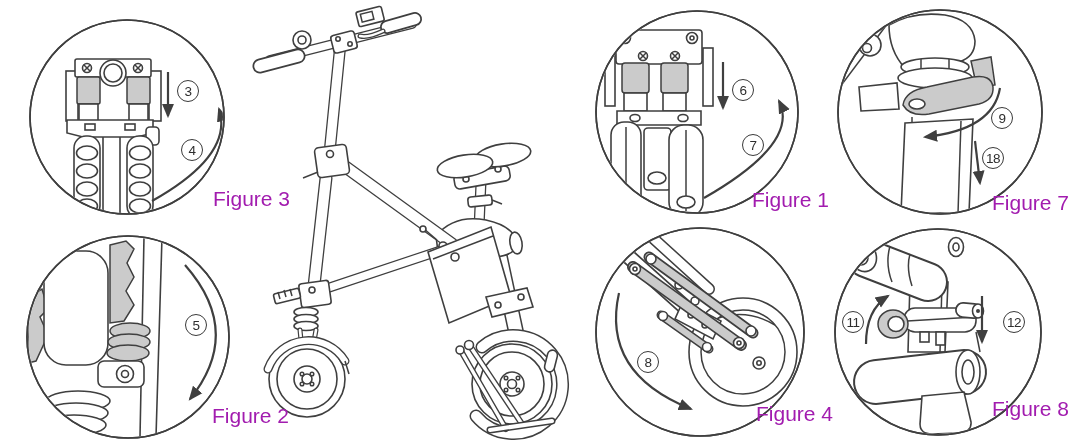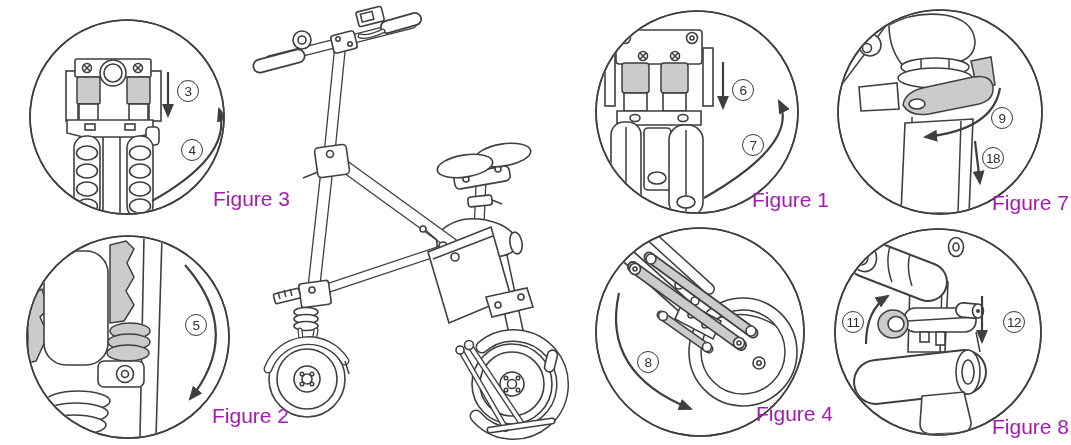--- a/index.html
+++ b/index.html
@@ -385,15 +385,15 @@
   <div class="badge" style="left:991px;top:107px">9</div>
   <div class="badge" style="left:982px;top:147px">18</div>
   <div class="badge" style="left:842px;top:311px">11</div>
   <div class="badge" style="left:1003px;top:311px">12</div>
 
   <div class="fig-label" style="left:213px;top:188px">Figure 3</div>
   <div class="fig-label" style="left:212px;top:405px">Figure 2</div>
   <div class="fig-label" style="left:752px;top:189px">Figure 1</div>
   <div class="fig-label" style="left:756px;top:403px">Figure 4</div>
   <div class="fig-label" style="left:992px;top:192px">Figure 7</div>
-  <div class="fig-label" style="left:992px;top:416px">Figure 8</div>
+  <div class="fig-label" style="left:992px;top:398px">Figure 8</div>
 
 </div>
 
 </body></html>

